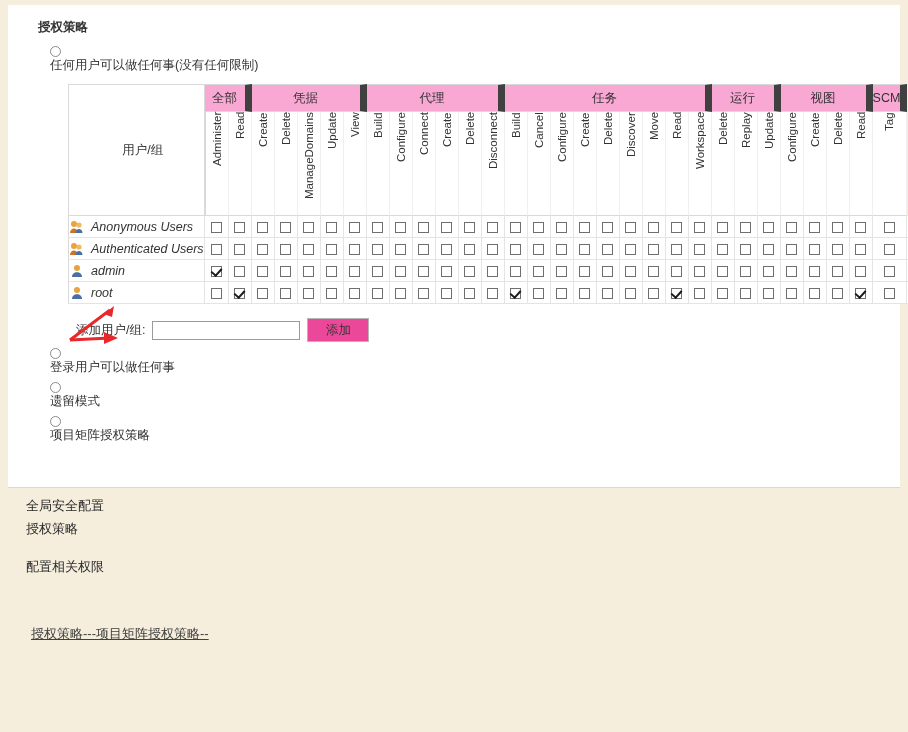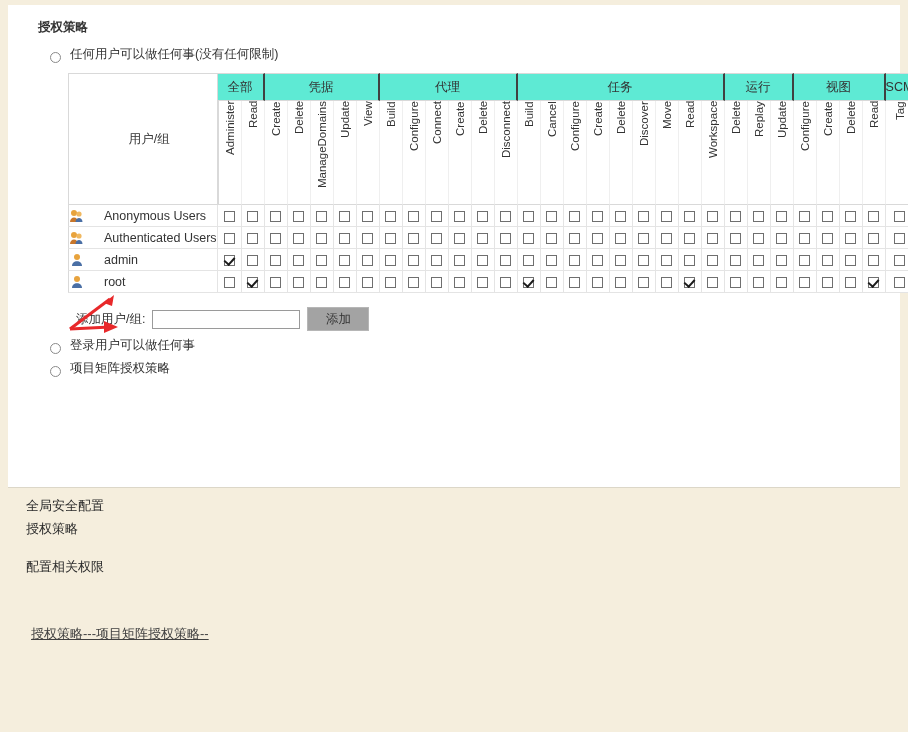--- a/index.html
+++ b/index.html
@@ -20,21 +20,21 @@
     background:#fff;
     border-bottom:1px solid #dcd7c8;
   }
   .panel-inner { padding: 14px 0 0 30px; }
 
   .section-title {
     font-weight:bold; font-size:12.5px; color:#333;
     margin:0 0 10px 0;
   }
 
-  .radio-row { display:flex; align-items:flex-end; margin:6px 0 6px 12px; }
+  .radio-row { display:flex; align-items:flex-start; margin:6px 0 6px 12px;flex-direction:column; }
   .radio {
     width:11px; height:11px; border-radius:50%;
     border:1px solid #8a8a8a; background:#fff;
     position:relative; flex:0 0 auto; margin-right:9px;
   }
   .radio.checked::after {
     content:""; position:absolute; left:2px; top:2px;
     width:5px; height:5px; border-radius:50%; background:#444;
   }
   .radio-label { font-size:12.5px; color:#333; }
@@ -49,23 +49,23 @@
     border-bottom:1px solid #e4e4e4;
     background:#fff;
     font-weight:normal;
   }
   table.matrix tr th:first-child, table.matrix tr td:first-child {
     border-left:1px solid #d9d9d9;
   }
 
   
   tr.grp th {
-    background:#5eead4;
+    background:#f9a8d4;
     border-top:1px solid #d9d9d9;
-    border-right:2px solid #404040;
+    border-right:7px solid #404040;
     border-bottom:1px solid #d9d9d9;
     height:28px;
     text-align:center;
     font-size:12.5px;
     color:#333;
     vertical-align:middle;
   }
   tr.grp th.usercol {
     background:#fff;
     border-right:1px solid #d9d9d9;
@@ -102,21 +102,21 @@
 
   td.usercell {
     width:148px;
     background:#fff;
     border-right:1px solid #d9d9d9;
     border-bottom:1px solid #e8e8e8;
     padding:0 4px 0 6px;
     height:22px;
     vertical-align:middle;
   }
-  .userline { display:flex; align-items:center; gap:19px; }
+  .userline { display:flex; align-items:center; gap:6px;font-style:italic; }
   .uname { font-size:12.5px; color:#333; white-space:nowrap; }
 
   td.cb {
     width:22px; height:22px;
     text-align:center; vertical-align:middle;
     background:#fff;
     border-right:1px solid #efefef;
     border-bottom:1px solid #e8e8e8;
   }
   .box {
@@ -153,21 +153,21 @@
   .adduser-input {
     width:148px; height:19px;
     border:1px solid #9a9a9a;
     background:#fff;
     font-family:"Liberation Sans", sans-serif;
     font-size:12px;
     padding:0 3px;
   }
   .add-btn {
     width:62px; height:24px;
-    background:#a3a3a3;
+    background:#ec4899;
     border:1px solid #b6b6b6;
     font-family:"Liberation Sans", sans-serif;
     font-size:12.5px;
     color:#333;
     cursor:pointer;
   }
   .arrow { position:absolute; left:-10px; top:-14px; }
 
   .bottom-radios { margin-top:4px; }
 
@@ -448,20 +448,24 @@
         <button class="add-btn">添加</button>
       </div>
 
       <div class="bottom-radios" id="bottom-options">
           <div class="radio-row">
             <span class="radio"></span>
             <span class="radio-label">登录用户可以做任何事</span>
           </div>
           <div class="radio-row">
             <span class="radio"></span>
+            <span class="radio-label">遗留模式</span>
+          </div>
+          <div class="radio-row">
+            <span class="radio"></span>
             <span class="radio-label">项目矩阵授权策略</span>
           </div>
         </div>
 
     </div>
   </div>
 
   <div class="notes" id="notes-area">
       <div class="note">全局安全配置</div>
       <div class="note">授权策略</div>

